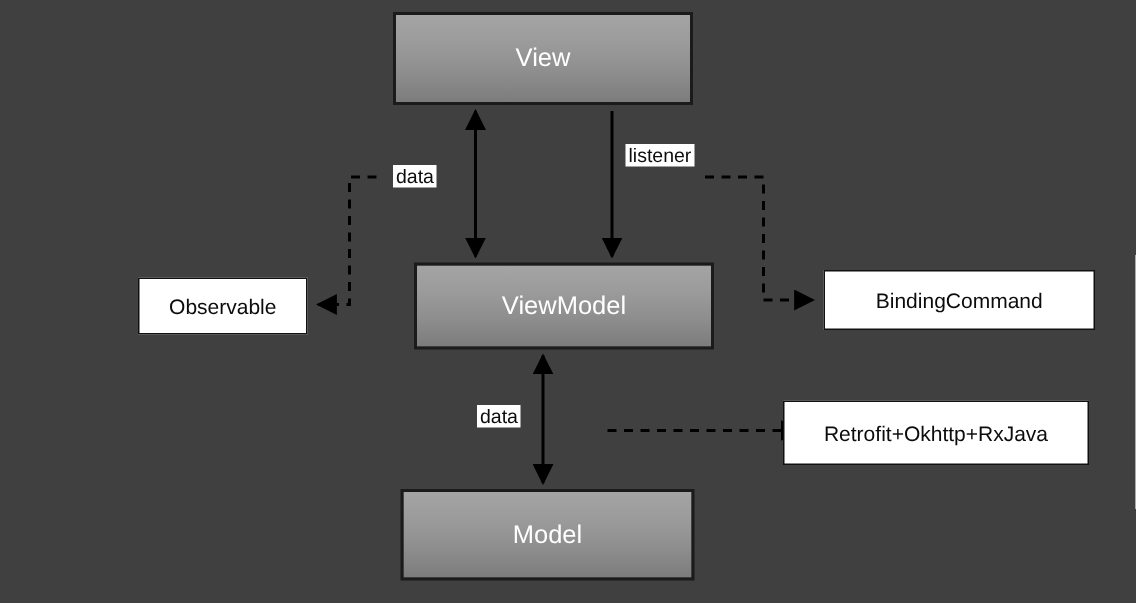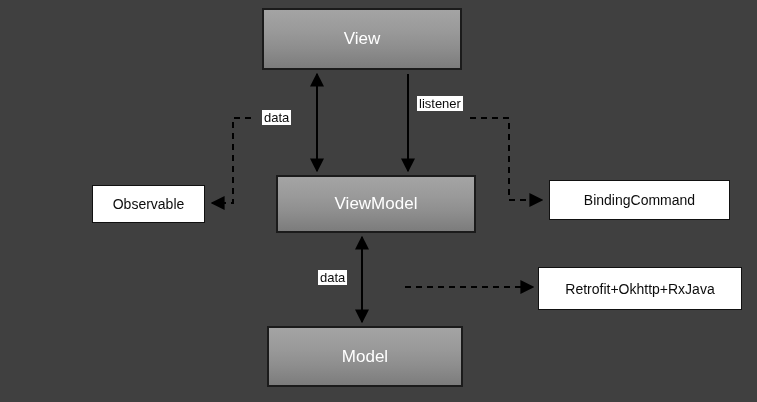--- a/index.html
+++ b/index.html
@@ -93,21 +93,21 @@
   </div>
 
   <div class="node node-plain" style="left:549px; top:180px; width:181px; height:40px;">
     <span>BindingCommand</span>
   </div>
 
   <div class="node node-plain" style="left:92px; top:185px; width:113px; height:38px;">
     <span>Observable</span>
   </div>
 
-  <div class="node node-plain" style="left:538px; top:267px; width:204px; height:43px;">
+  <div class="node node-plain" style="left:522px; top:267px; width:204px; height:43px;">
     <span>Retrofit+Okhttp+RxJava</span>
   </div>
 
   <div class="edge-label" style="left:262px; top:110px;">data</div>
 
   <div class="edge-label" style="left:417px; top:96px;">listener</div>
 
   <div class="edge-label" style="left:318px; top:270px;">data</div>
 
 </div>

